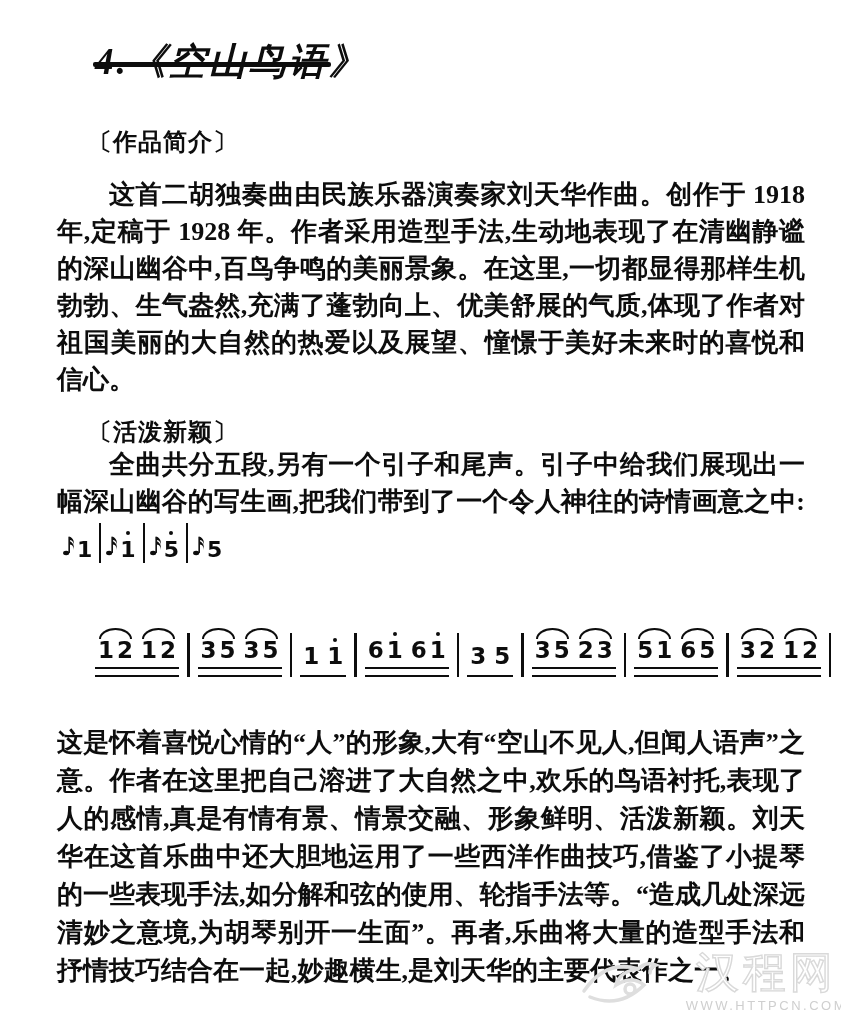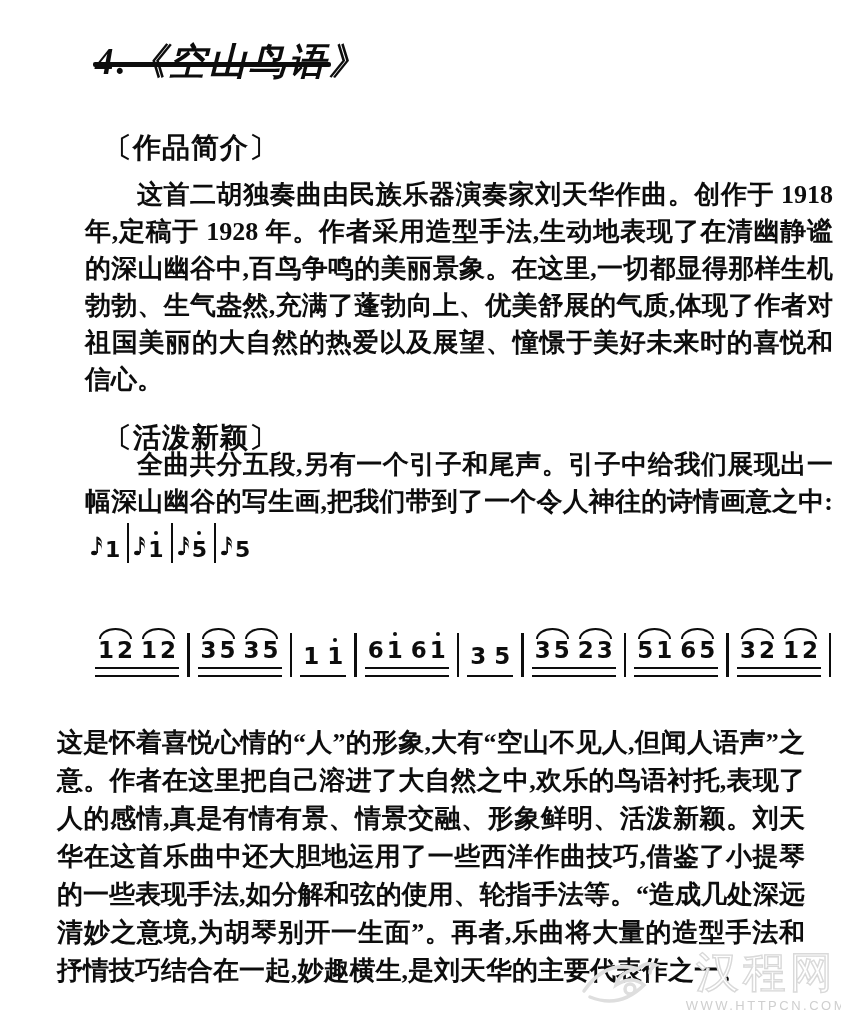--- a/index.html
+++ b/index.html
@@ -17,35 +17,35 @@
     font-size:37px;font-weight:900;font-style:italic;
     letter-spacing:3px;
     font-family:"Liberation Serif",serif;
   }
   .title-underline{
     position:absolute;left:93px;top:62px;
     width:238px;height:5px;background:#0d0d0d;border-radius:2px;
   }
   
   .sec-head{
-    position:absolute;left:104px;
-    font-size:28px;font-weight:bold;
+    position:absolute;left:88px;
+    font-size:24px;font-weight:bold;
     font-family:Liberation Mono, monospace;
     letter-spacing:1px;
   }
   #head-intro{top:106px;}
   #head-appre{top:396px;}
   
   .para{
     position:absolute;left:57px;width:748px;
     font-size:26px;font-weight:bold;line-height:37px;
     text-align:justify;
     font-family:"Liberation Serif",serif;
   }
-  .para.indent{text-indent:2em;margin-left:28px;}
+  .para.indent{text-indent:2em;}
   #para-intro{top:150px;}
   #para-appre1{top:420px;}
   #para-appre2{top:698px;line-height:38px;}
   
   .motif{
     display:inline-flex;align-items:flex-end;
     vertical-align:-8px;margin:0 6px;
     text-indent:0;
   }
   .motif .cell{

